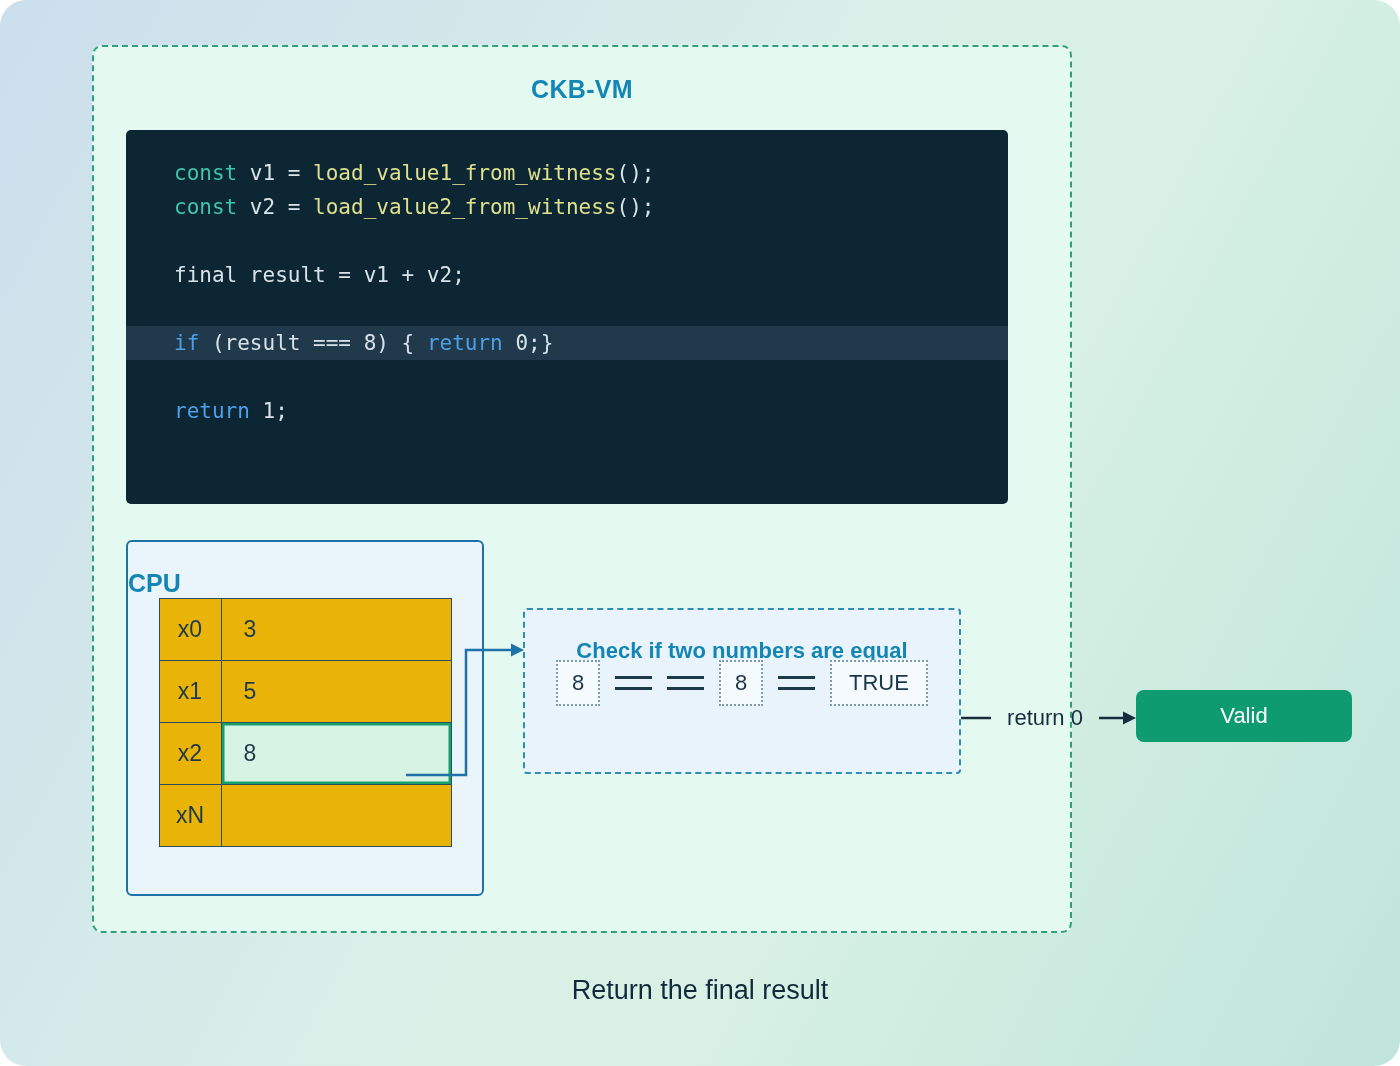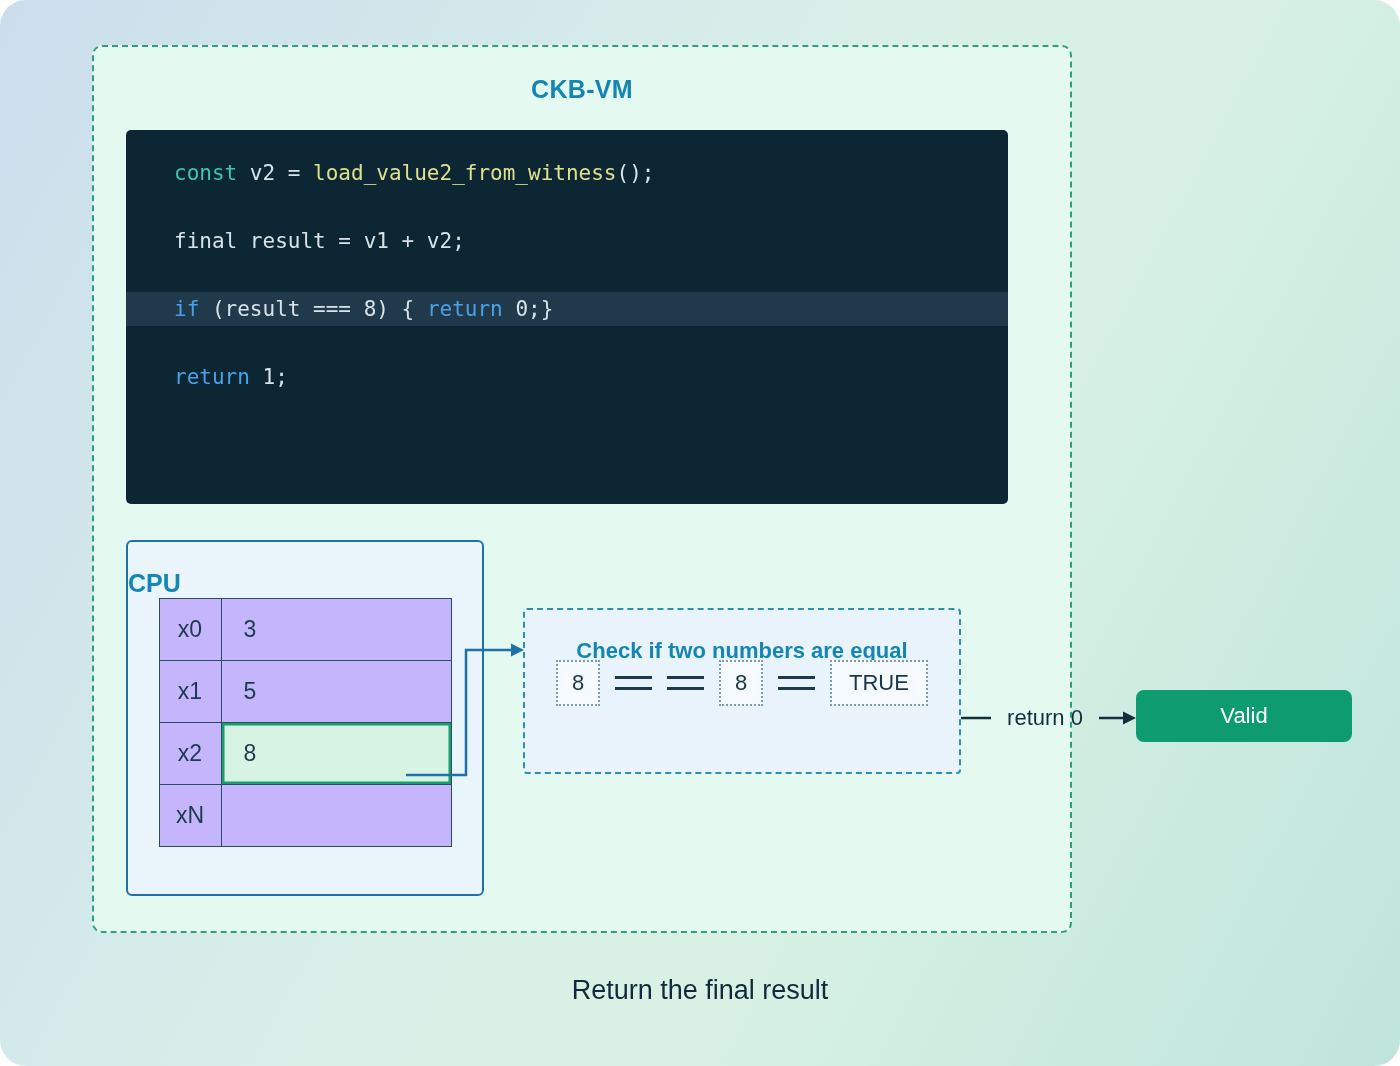--- a/index.html
+++ b/index.html
@@ -89,21 +89,21 @@
   }
   table.registers {
     margin: 26px auto 0;
     border-collapse: collapse;
     width: 293px;
     table-layout: fixed;
   }
   table.registers td {
     border: 1.5px solid #2b4d63;
     height: 62px;
-    background: #c4b5fd;
+    background: #eab308;
     font-size: 23px;
     color: #1c3a4c;
   }
   td.reg-name  { width: 62px; text-align: center; }
   td.reg-value { padding-left: 22px; }
   td.reg-value.hl {
     background: #d7f3e3;
     box-shadow: inset 0 0 0 2.5px #18a06a;
   }
 
@@ -194,20 +194,21 @@
 </head>
 <body>
 
 <div class="canvas">
 
   <div class="vm-container">
     <div class="vm-title">CKB-VM</div>
 
     <div class="code-block">
       <div class="code-lines">
+          <div class="code-line"><span class="tok-kw">const</span><span class="tok-pl"> v1 = </span><span class="tok-fn">load_value1_from_witness</span><span class="tok-pl">();</span></div>
           <div class="code-line"><span class="tok-kw">const</span><span class="tok-pl"> v2 = </span><span class="tok-fn">load_value2_from_witness</span><span class="tok-pl">();</span></div>
           <div class="code-line"></div>
           <div class="code-line"><span class="tok-pl">final result = v1 + v2;</span></div>
           <div class="code-line"></div>
           <div class="code-line hl"><span class="tok-kw2">if</span><span class="tok-pl"> (result === 8) { </span><span class="tok-kw2">return</span><span class="tok-pl"> 0;}</span></div>
           <div class="code-line"></div>
           <div class="code-line"><span class="tok-kw2">return</span><span class="tok-pl"> 1;</span></div>
         </div>
     </div>
 

